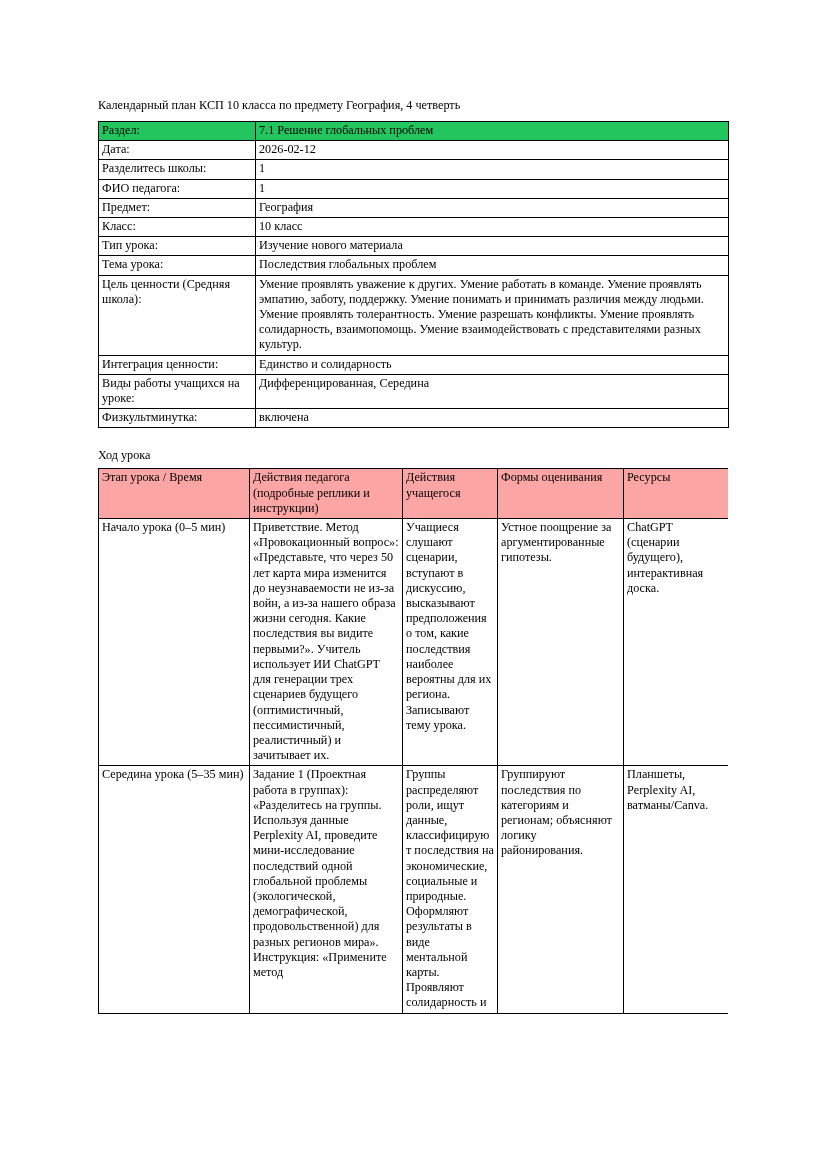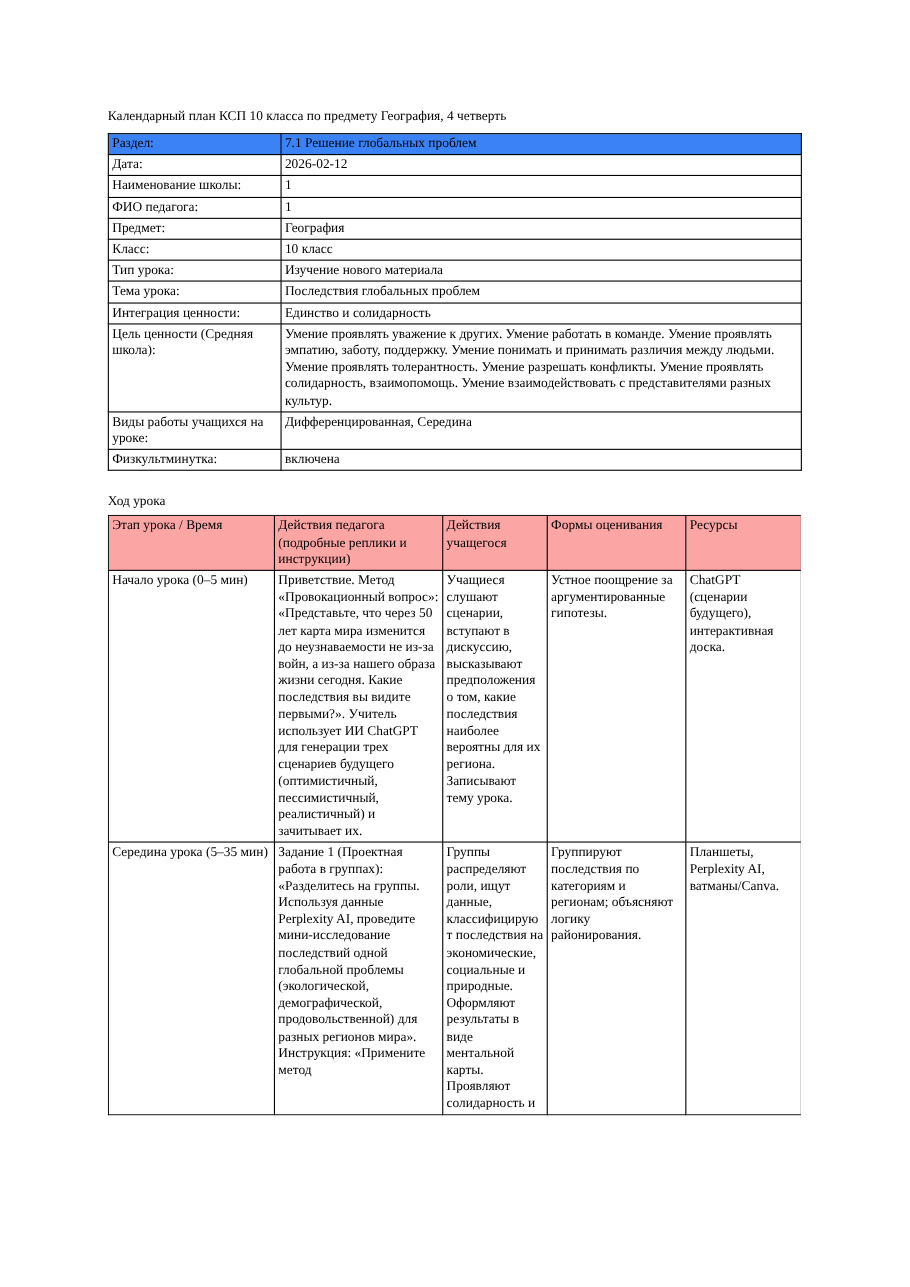--- a/index.html
+++ b/index.html
@@ -52,21 +52,21 @@
     vertical-align: top;
     text-align: left;
     font-weight: normal;
     word-wrap: break-word;
     overflow-wrap: break-word;
     hyphens: none;
   }
   
   .info-table col.c1 { width: 157px; }
   .info-table col.c2 { width: 473px; }
-  .info-table tr.shaded td { background: #3b82f6; }
+  .info-table tr.shaded td { background: #22c55e; }
 
   
   .flow-table col.f1 { width: 151px; }
   .flow-table col.f2 { width: 153px; }
   .flow-table col.f3 { width: 95px; }
   .flow-table col.f4 { width: 126px; }
   .flow-table col.f5 { width: 105px; }
   .flow-table thead td { background: #fca5a5; }
 
   
@@ -92,21 +92,21 @@
       <tbody>
           <tr class="shaded">
             <td>Раздел:</td>
             <td>7.1 Решение глобальных проблем</td>
           </tr>
           <tr>
             <td>Дата:</td>
             <td>2026-02-12</td>
           </tr>
           <tr>
-            <td>Наименование школы:</td>
+            <td>Разделитесь школы:</td>
             <td>1</td>
           </tr>
           <tr>
             <td>ФИО педагога:</td>
             <td>1</td>
           </tr>
           <tr>
             <td>Предмет:</td>
             <td>География</td>
           </tr>
@@ -116,26 +116,26 @@
           </tr>
           <tr>
             <td>Тип урока:</td>
             <td>Изучение нового материала</td>
           </tr>
           <tr>
             <td>Тема урока:</td>
             <td>Последствия глобальных проблем</td>
           </tr>
           <tr>
+            <td>Цель ценности (Средняя школа):</td>
+            <td>Умение проявлять уважение к других. Умение работать в команде. Умение проявлять эмпатию, заботу, поддержку. Умение понимать и принимать различия между людьми. Умение проявлять толерантность. Умение разрешать конфликты. Умение проявлять солидарность, взаимопомощь. Умение взаимодействовать с представителями разных культур.</td>
+          </tr>
+          <tr>
             <td>Интеграция ценности:</td>
             <td>Единство и солидарность</td>
-          </tr>
-          <tr>
-            <td>Цель ценности (Средняя школа):</td>
-            <td>Умение проявлять уважение к других. Умение работать в команде. Умение проявлять эмпатию, заботу, поддержку. Умение понимать и принимать различия между людьми. Умение проявлять толерантность. Умение разрешать конфликты. Умение проявлять солидарность, взаимопомощь. Умение взаимодействовать с представителями разных культур.</td>
           </tr>
           <tr>
             <td>Виды работы учащихся на уроке:</td>
             <td>Дифференцированная, Середина</td>
           </tr>
           <tr>
             <td>Физкультминутка:</td>
             <td>включена</td>
           </tr>
         </tbody>

